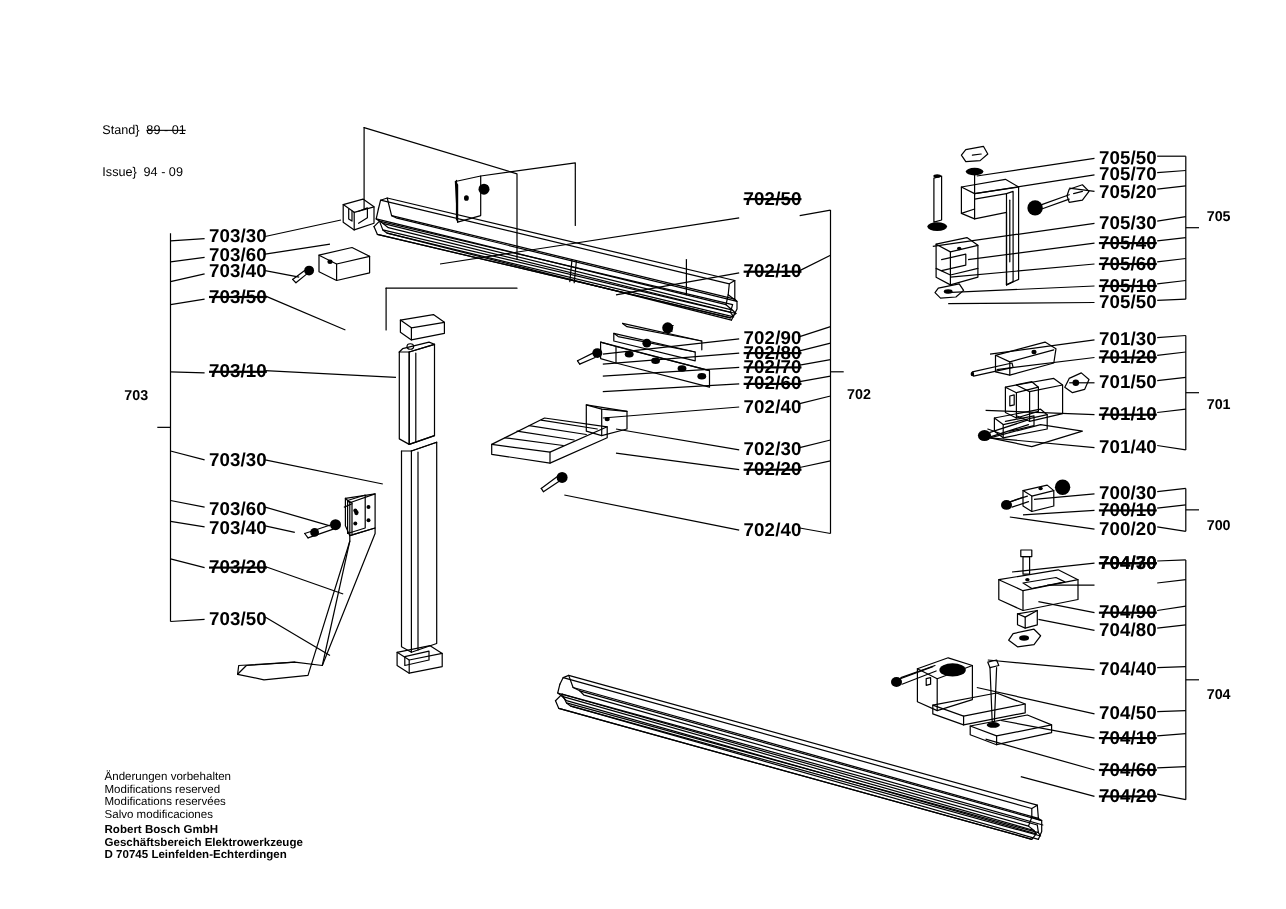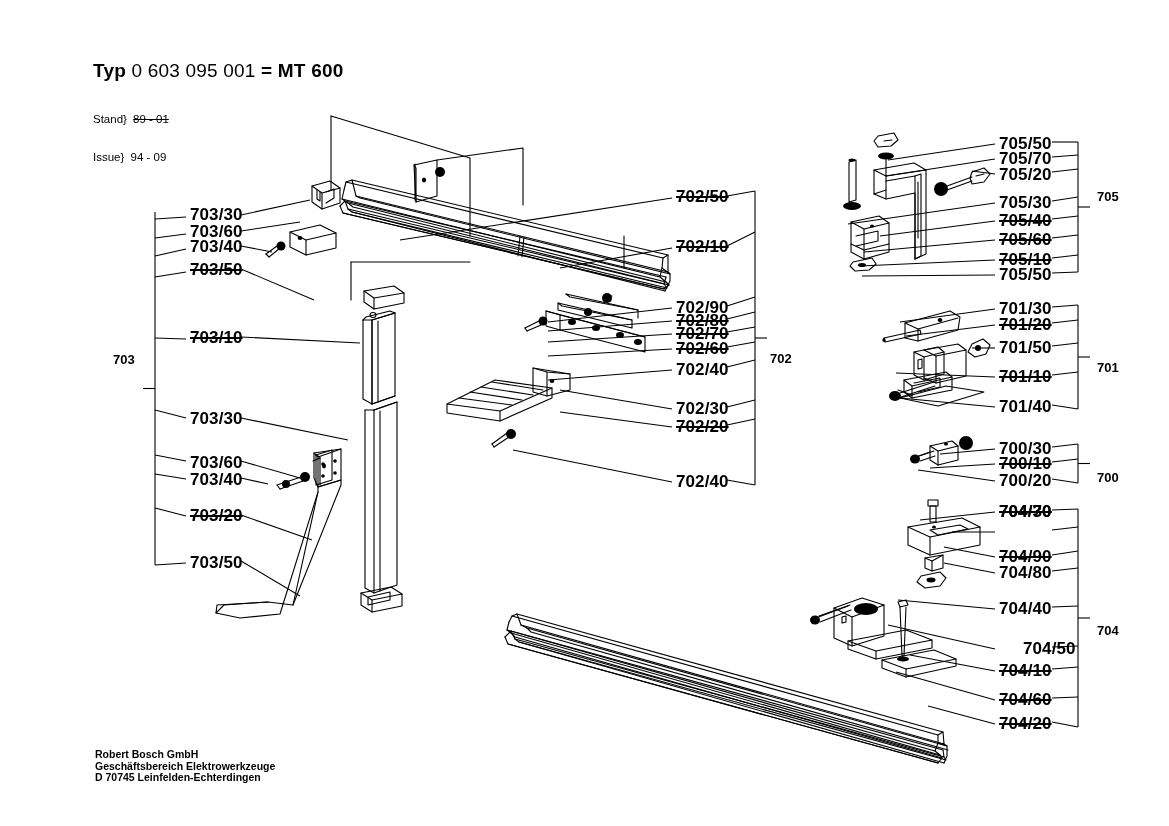--- a/index.html
+++ b/index.html
@@ -24,26 +24,20 @@
   .grp{position:absolute;font-size:13px;font-weight:bold;white-space:nowrap;}
 
   svg.lay{position:absolute;left:0;top:0;width:1169px;height:826px;overflow:visible;}
   svg.lay line,svg.lay polyline,svg.lay path{stroke:#000;fill:none;}
 </style>
 </head>
 <body>
 
 <div id="sheet">
 
-  <div id="title">
-    <span>Typ</span>
-    <span class="lt">0 603 095 001</span>
-    <span>=</span>
-    <span>MT 600</span>
-  </div>
 
   <div id="stand">
     <div><span>Stand</span><span class="brace">}</span><span class="strike">89 - 01</span></div>
     <div><span>Issue</span><span class="brace">}</span><span>94 - 09</span></div>
   </div>
 
   <svg class="lay" viewBox="0 0 1169 826">
     <g stroke-width="1.1" stroke-linejoin="round" stroke-linecap="round">
 
       <g>
@@ -463,21 +457,21 @@
       <div class="lbl" style="left: 190px; top: 205px;">703/30</div>
       <div class="lbl" style="left: 190px; top: 222px;">703/60</div>
       <div class="lbl" style="left: 190px; top: 237px;">703/40</div>
       <div class="lbl ko" style="left: 190px; top: 260px;">703/50</div>
       <div class="lbl ko" style="left: 190px; top: 328px;">703/10</div>
       <div class="lbl" style="left: 190px; top: 409px;">703/30</div>
       <div class="lbl" style="left: 190px; top: 453px;">703/60</div>
       <div class="lbl" style="left: 190px; top: 470px;">703/40</div>
       <div class="lbl ko" style="left: 190px; top: 506px; text-align: right;">703/20</div>
       <div class="lbl" style="left: 190px; top: 553px;">703/50</div>
-      <div class="lbl ko" style="left: 676px; top: 187px; text-align: center;">702/50</div>
+      <div class="lbl ko" style="left: 676px; top: 171px; text-align: center;">702/50</div>
       <div class="lbl ko" style="left: 676px; top: 237px;">702/10</div>
       <div class="lbl" style="left: 676px; top: 298px;">702/90</div>
       <div class="lbl ko" style="left: 676px; top: 311px;">702/80</div>
       <div class="lbl ko" style="left: 676px; top: 324px; text-align: right;">702/70</div>
       <div class="lbl ko" style="left: 676px; top: 339px;">702/60</div>
       <div class="lbl" style="left: 676px; top: 360px;">702/40</div>
       <div class="lbl" style="left: 676px; top: 399px;">702/30</div>
       <div class="lbl ko" style="left: 676px; top: 417px;">702/20</div>
       <div class="lbl" style="left: 676px; top: 472px;">702/40</div>
       <div class="lbl" style="left: 999px; top: 134px;">705/50</div>
@@ -494,33 +488,39 @@
       <div class="lbl ko" style="left: 999px; top: 367px;">701/10</div>
       <div class="lbl" style="left: 999px; top: 397px;">701/40</div>
       <div class="lbl" style="left: 999px; top: 439px;">700/30</div>
       <div class="lbl ko" style="left: 999px; top: 454px;">700/10</div>
       <div class="lbl" style="left: 999px; top: 471px;">700/20</div>
       <div class="lbl ko" style="left: 999px; top: 502px;">704/70</div>
       <div class="lbl ko" style="left: 999px; top: 502px;">704/30</div>
       <div class="lbl ko" style="left: 999px; top: 547px;">704/90</div>
       <div class="lbl" style="left: 999px; top: 563px;">704/80</div>
       <div class="lbl" style="left: 999px; top: 599px;">704/40</div>
-      <div class="lbl" style="left: 999px; top: 639px; margin-left: 24px;">704/50</div>
+      <div class="lbl" style="left: 999px; top: 639px;">704/50</div>
       <div class="lbl ko" style="left: 999px; top: 661px;">704/10</div>
       <div class="lbl ko" style="left: 999px; top: 690px;">704/60</div>
       <div class="lbl ko" style="left: 999px; top: 714px;">704/20</div>
     </div>
   <div id="groupnames">
       <div class="grp" style="left: 113px; top: 352px;">703</div>
       <div class="grp" style="left: 770px; top: 351px;">702</div>
       <div class="grp" style="left: 1097px; top: 189px;">705</div>
       <div class="grp" style="left: 1097px; top: 360px;">701</div>
       <div class="grp" style="left: 1097px; top: 470px;">700</div>
       <div class="grp" style="left: 1097px; top: 623px;">704</div>
     </div>
 
+  <div id="foot1">
+    <div>Änderungen vorbehalten</div>
+    <div>Modifications reserved</div>
+    <div>Modifications reservées</div>
+    <div>Salvo modificaciones</div>
+  </div>
   <div id="foot2">
     <div>Robert Bosch GmbH</div>
     <div>Geschäftsbereich Elektrowerkzeuge</div>
     <div>D 70745 Leinfelden-Echterdingen</div>
   </div>
 
 </div>
 
 </body></html>

